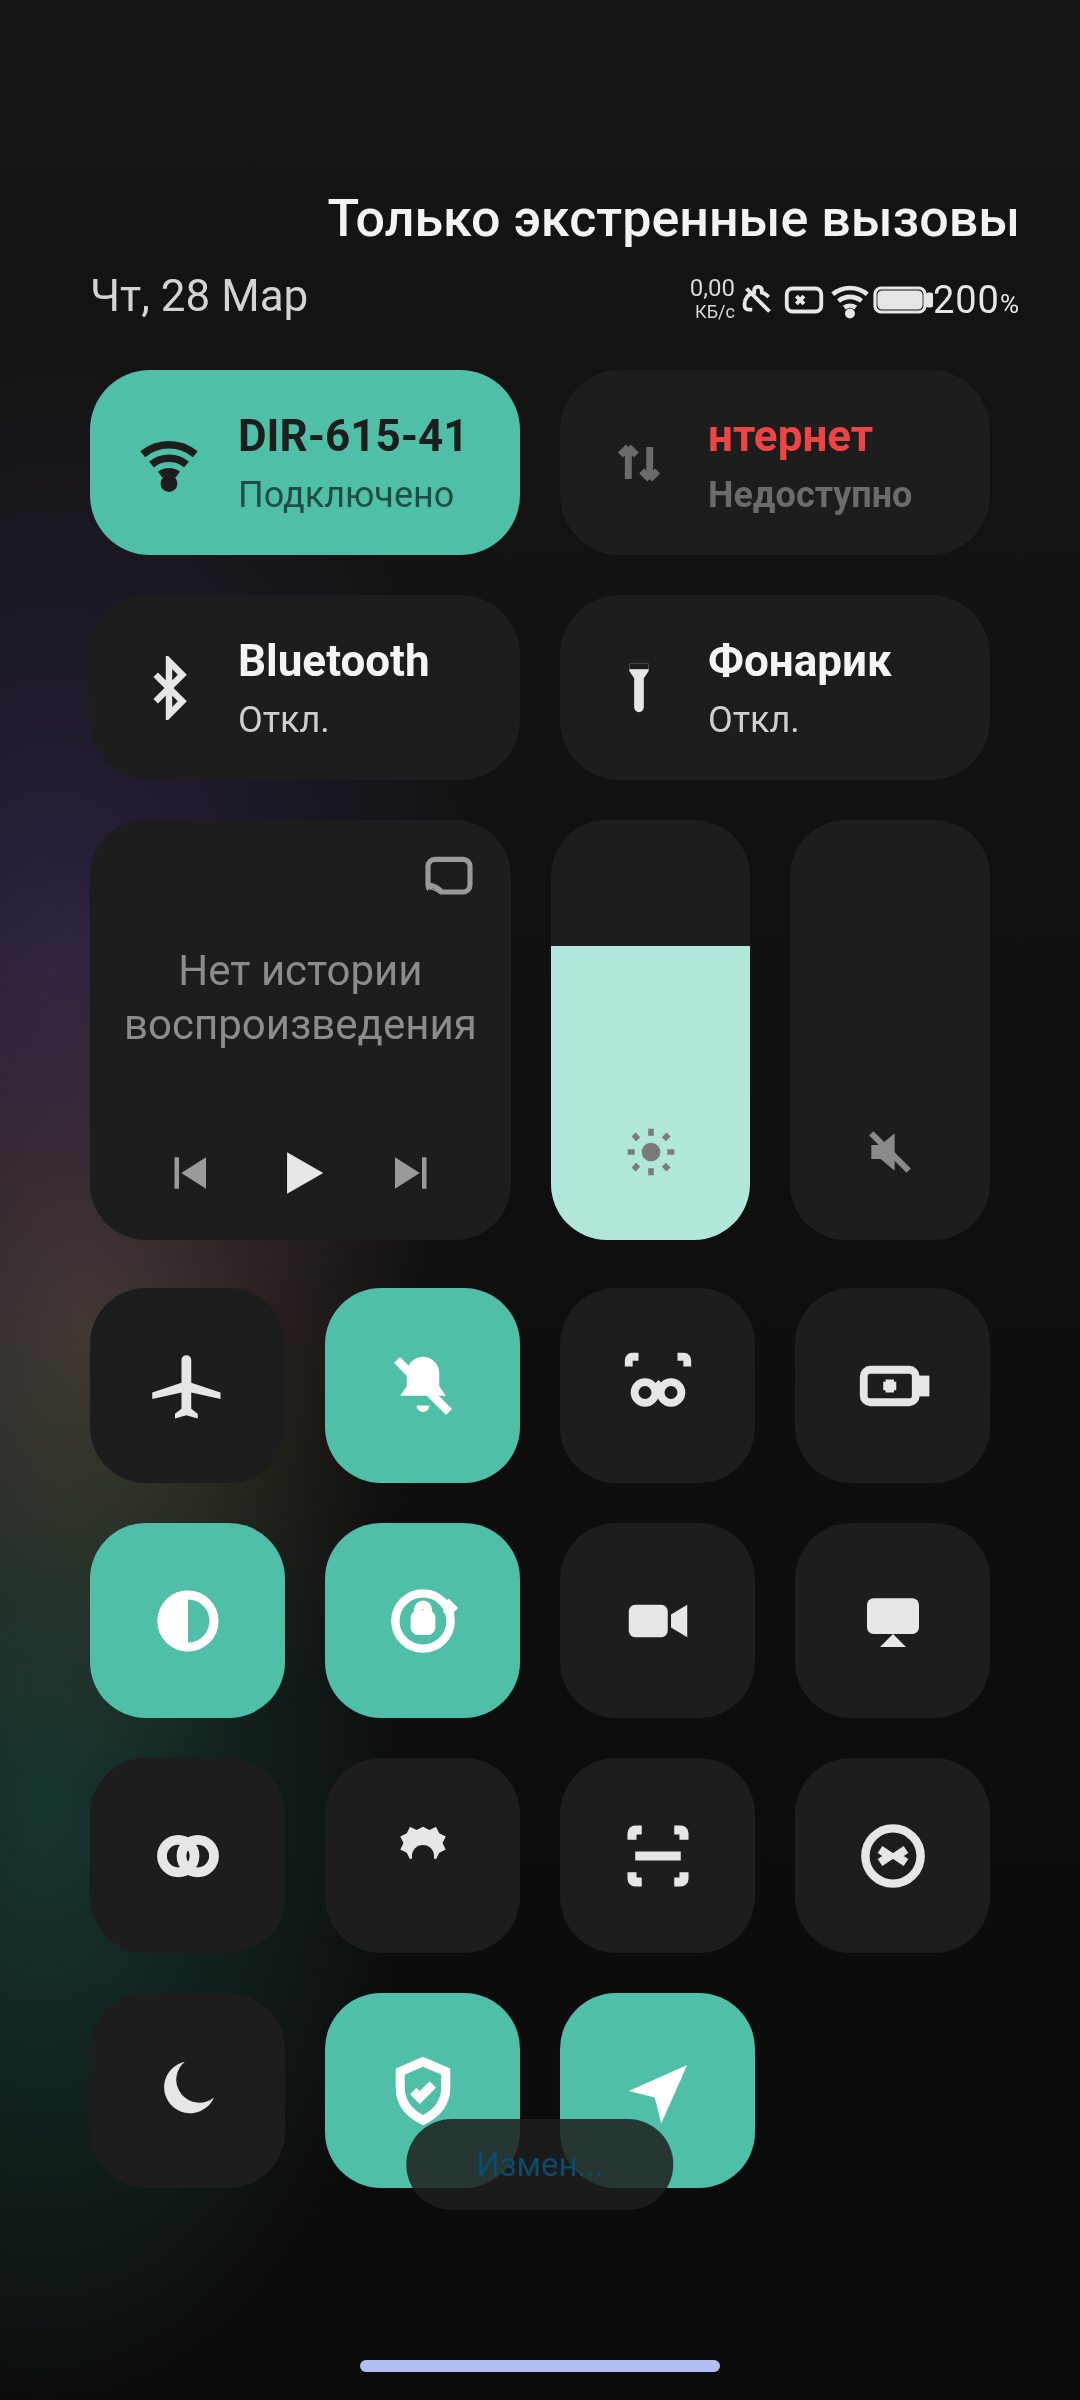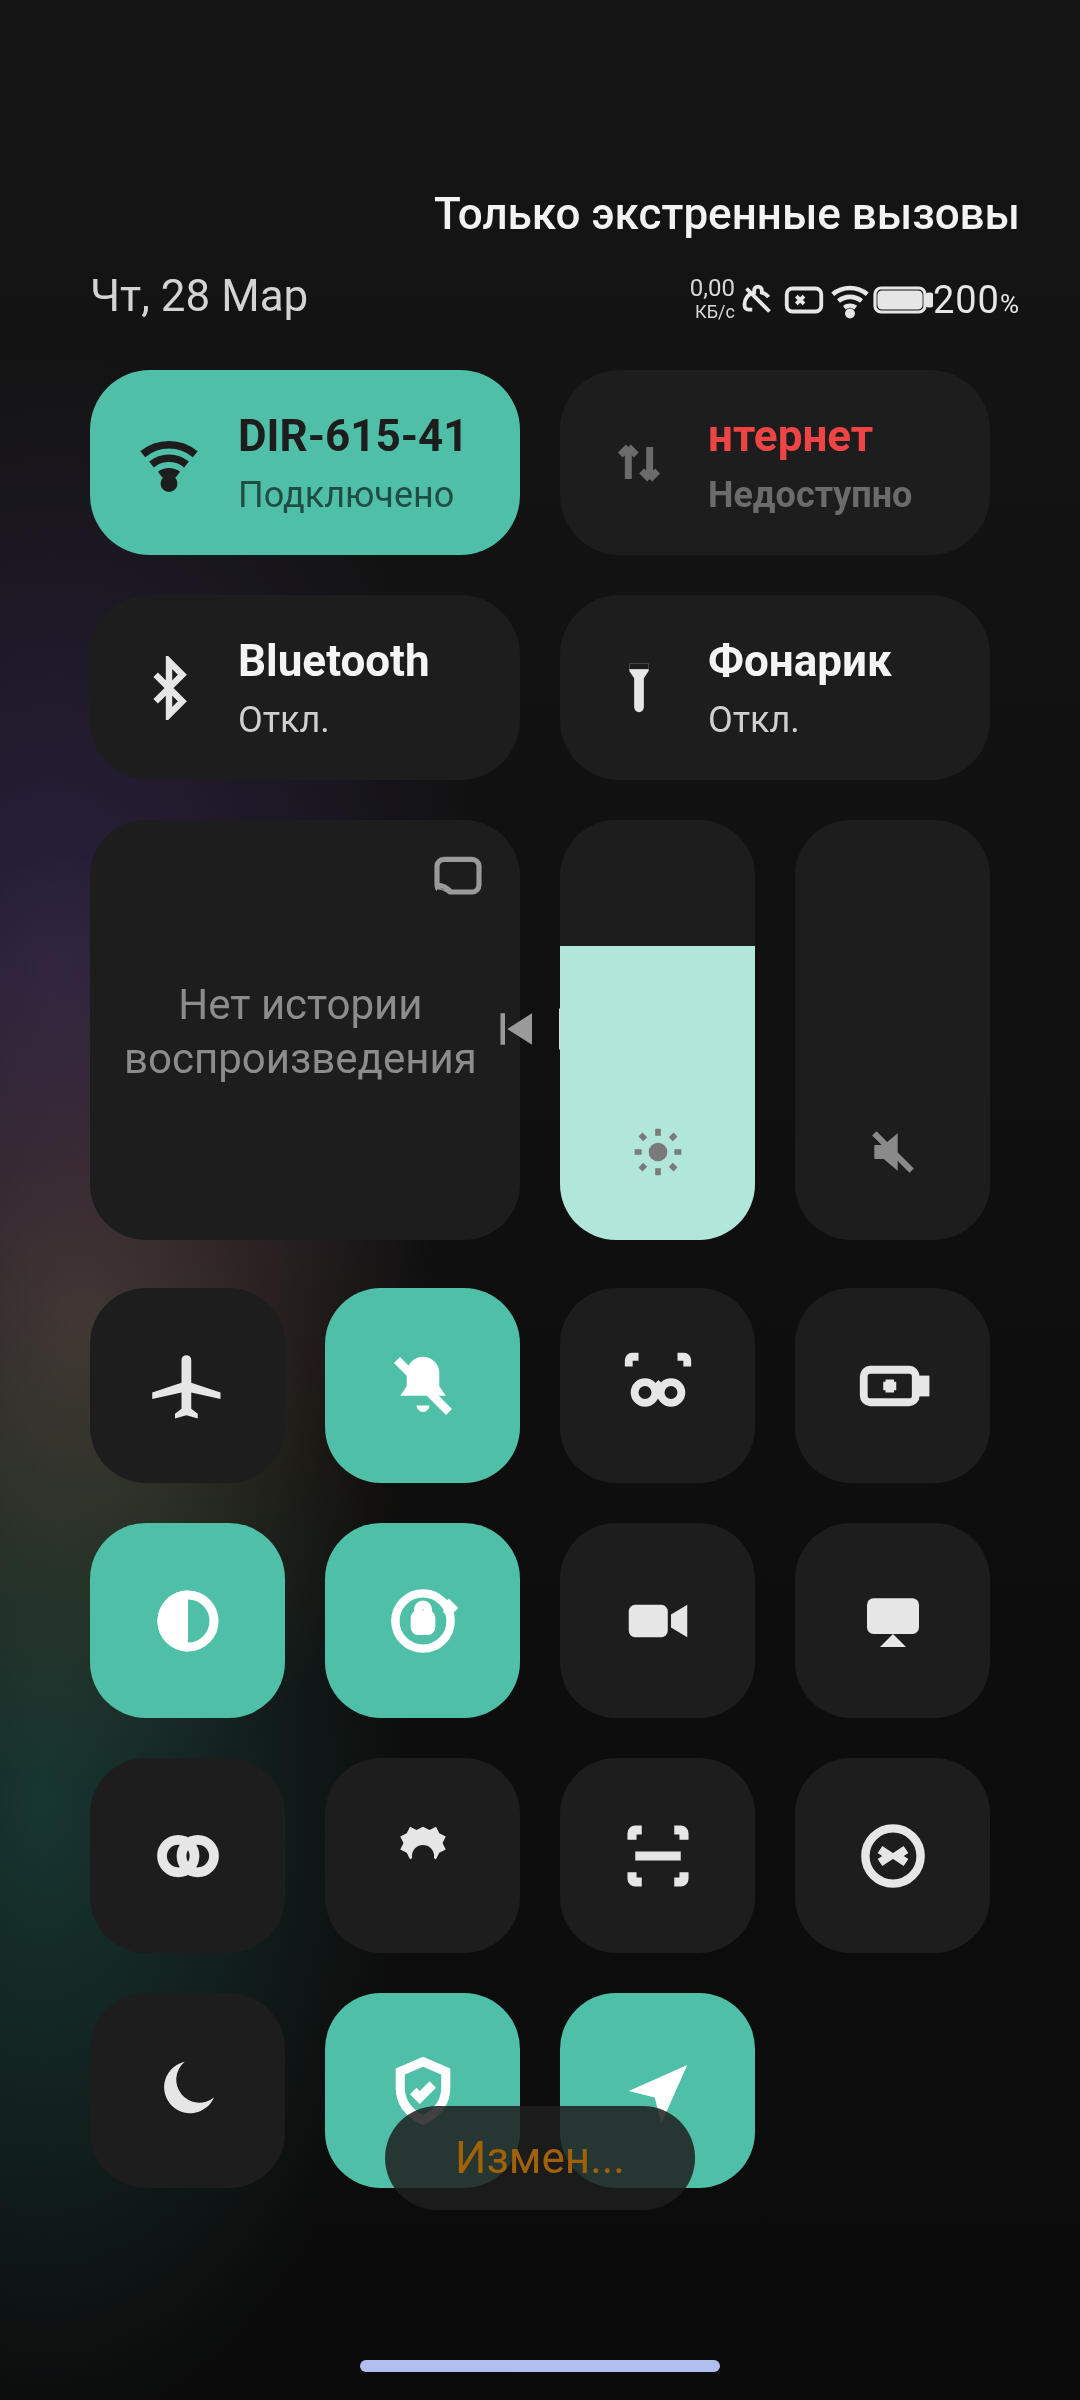--- a/index.html
+++ b/index.html
@@ -9,21 +9,21 @@
     background: radial-gradient(ellipse at 5% 40%, rgba(120,80,200,0.25), transparent 30%),
                 radial-gradient(ellipse at 8% 55%, rgba(255,180,80,0.18), transparent 25%),
                 radial-gradient(ellipse at 4% 75%, rgba(60,200,180,0.22), transparent 25%),
                 linear-gradient(#151515,#0e0e0e 60%,#0b0b0b);
     font-family: -apple-system, "Segoe UI", Roboto, Arial, sans-serif;
     color: #e6e6e6;
     position: relative;
   }
   .emergency {
     position: absolute; top: 188px; right: 60px;
-    font-size: 44px; font-weight: 500; color: #f3f3f3;
+    font-size: 52px; font-weight: 500; color: #f3f3f3;
   }
   .statusbar {
     position: absolute; top: 270px; left: 0; right: 0; height: 60px;
     display: flex; padding: 0 60px 0 90px;
   }
   .date { font-size: 44px; color: #d3d3d3; flex: 1; }
   .status-icons { display: flex; align-items: center; }
   .data-rate { font-size: 24px; line-height: 24px; text-align: right; color:#d8d8d8; }
   .data-rate small{display:block;font-size:18px;}
   .pct { font-size: 38px; letter-spacing:1px; }
@@ -44,21 +44,21 @@
   .tile-txt .t1 { font-size:44px; font-weight:700; color:#f4f4f4;}
   .tile-txt .t2 { font-size:36px; color:#cfcfcf; margin-top:12px;}
   .wide-tile.on .t1{color:#1d1d1d;}
   .wide-tile.on .t2{color:rgba(0,0,0,0.6);}
   .dim .t1{color:#ef4444;}
   .dim .t2{color:#6b6b6b;font-weight:bold;}
   .media-area { display:flex; gap:40px; margin-bottom:48px;}
   .media-card {
     width:430px; height:420px; background:#1d1d1d; border-radius:56px;
     position:relative; padding:34px 34px 30px;
-    display:flex; flex-direction:row;
+    display:flex; flex-direction:column;
   }
   .cast { position:absolute; top:30px; right:34px; }
   .media-msg { flex:1; display:flex; flex-direction:column; justify-content:center; align-items:center; text-align:center; color:#8c8c8c; font-size:42px; line-height:54px;}
   .media-ctrls { display:flex; justify-content:space-around; align-items:center; padding:0 10px 6px;}
   .slider {
     width:205px; height:420px; background:#1d1d1d; border-radius:56px;
     position:relative; overflow:hidden;
   }
   .slider-fill {
     position:absolute; bottom:0; left:0; right:0;
@@ -71,21 +71,21 @@
   }
   .sq {
     height:195px; border-radius:56px; background:#1d1d1d;
     display:flex; align-items:center; justify-content:center;
   }
   .sq.on { background:#4fbfa7; }
   .sq svg{width:78px;height:78px;}
   .edit-pill {
     position:absolute; bottom:190px; left:50%; transform:translateX(-50%);
     background:rgba(30,30,30,0.85); border-radius:70px;
-    padding:26px 70px; font-size:44px; color:#a16207;
+    padding:26px 70px; font-size:33px; color:#0c4a6e;
   }
   .nav-bar {
     position:absolute; bottom:28px; left:50%; transform:translateX(-50%);
     width:360px; height:12px; border-radius:8px; background:#b0bff0;
   }
 </style>
 </head>
 <body>
 
 <div class="emergency">Только экстренные вызовы</div>

